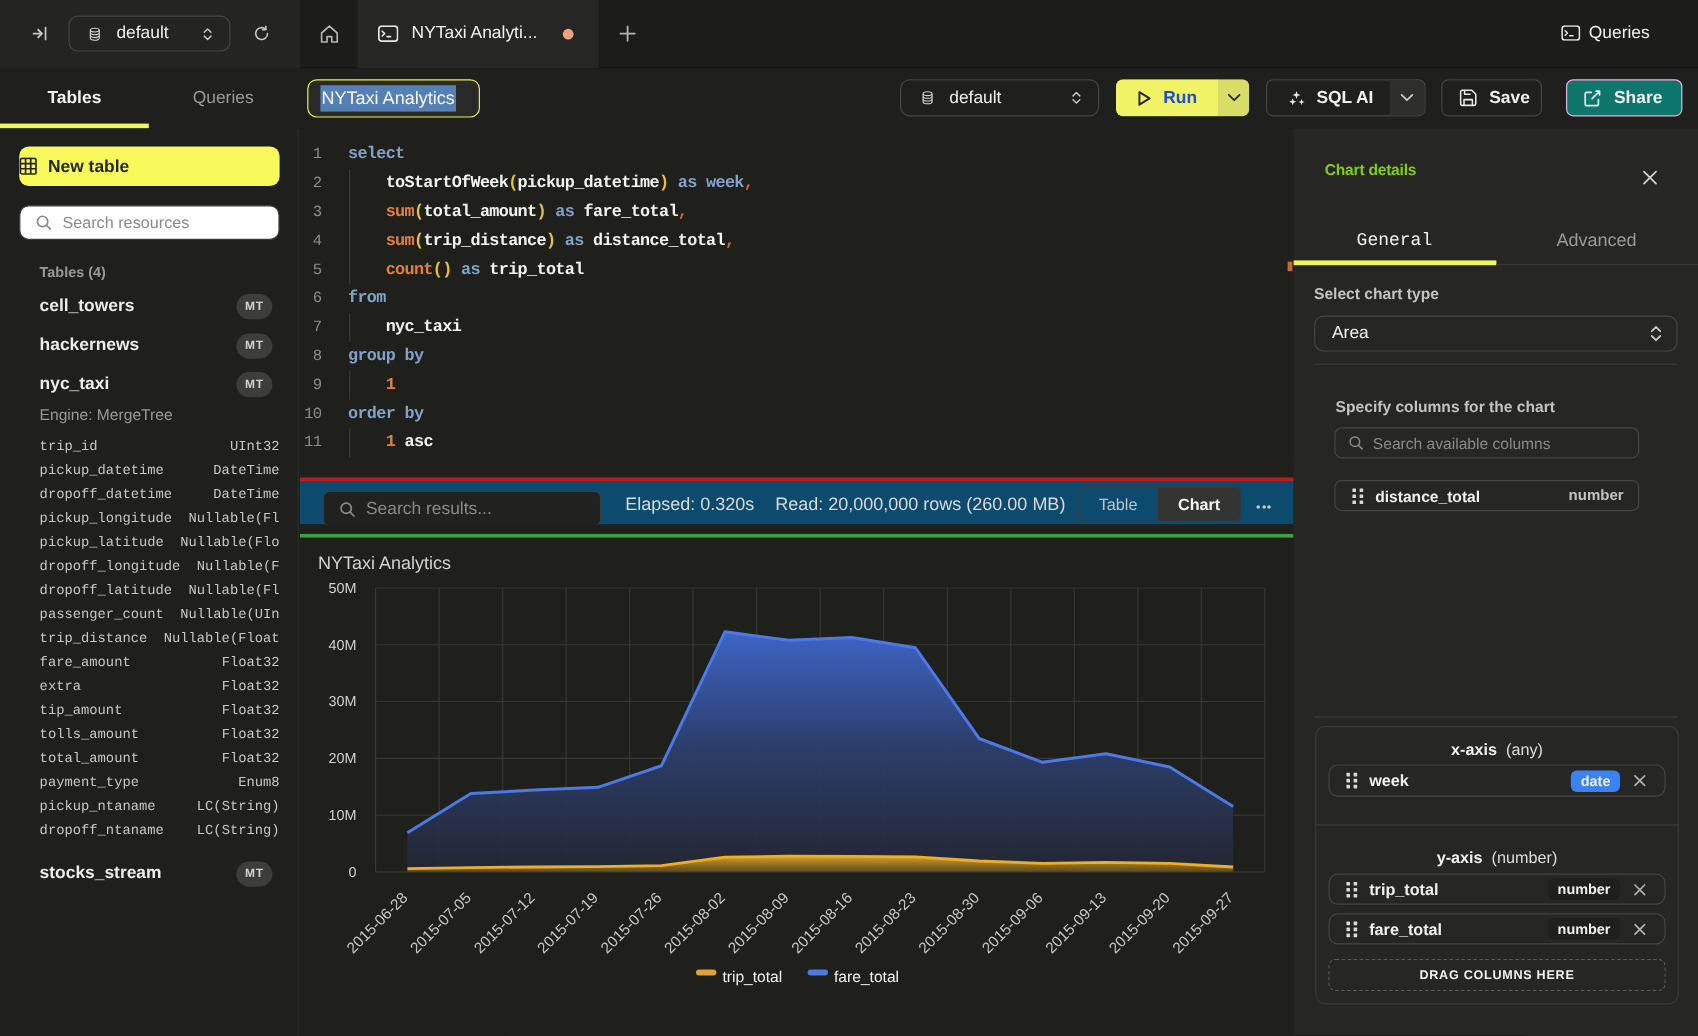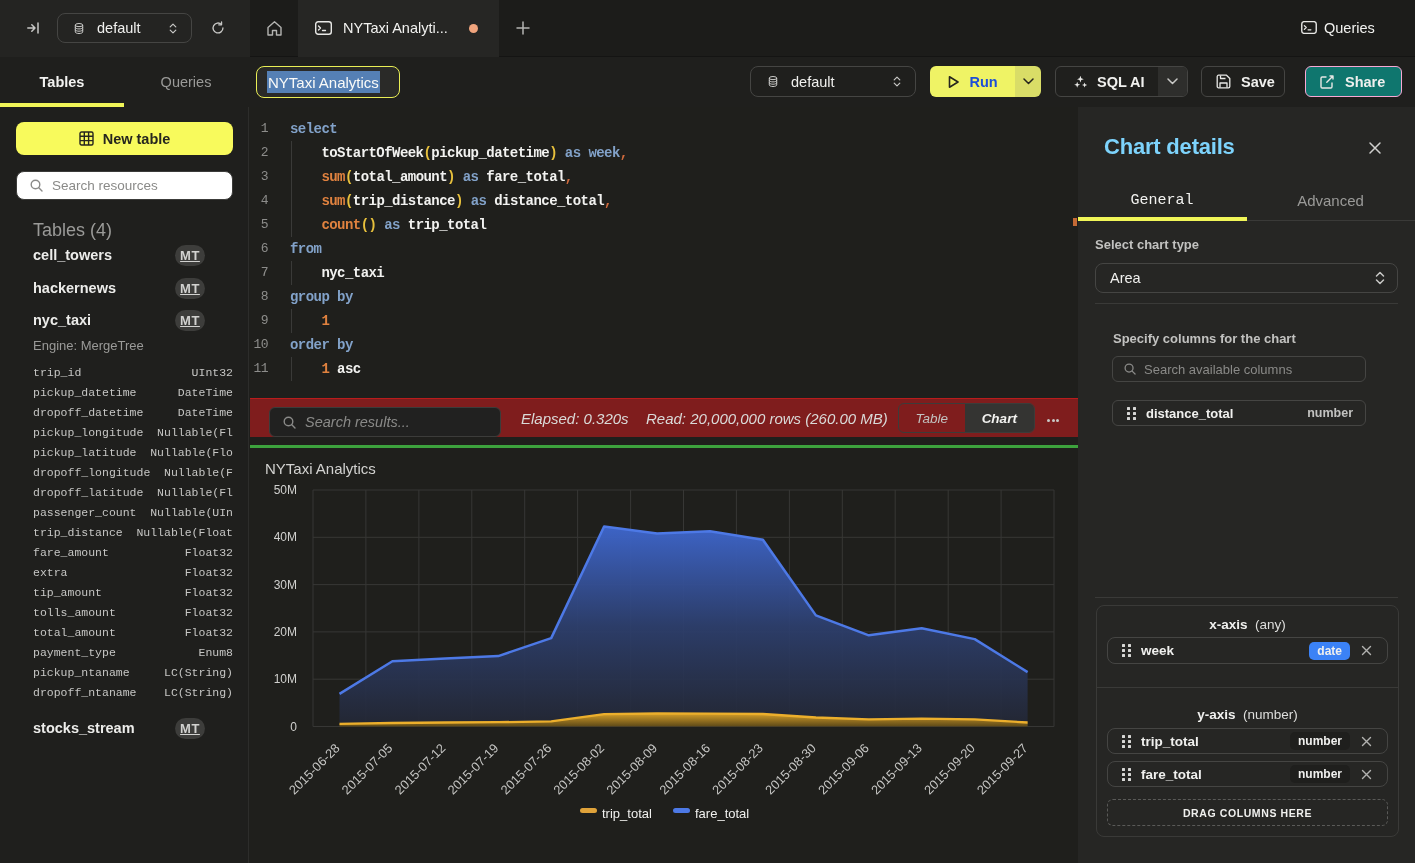--- a/index.html
+++ b/index.html
@@ -2,22 +2,22 @@
 <html><head>
 <meta charset="utf-8">
 <style>
   * { margin:0; padding:0; box-sizing:border-box; }
   html,body { width:1415px; height:863px; background:#1f1f1c; overflow:hidden; }
   body { font-family:"Liberation Sans", sans-serif; color:#eaeae8; }
   #root { position:relative; width:1415px; height:863px; }
   .abs { position:absolute; }
   .mono { font-family:"Liberation Mono", monospace; }
   .flex { display:flex; align-items:center; }
-  .mtpill { margin-left:auto; margin-right:28px; width:30px; height:21px; border-radius:11px; background:#3d3d3b; color:#d2d2d0;
-            font-size:13px; font-weight:700; letter-spacing:0.5px; display:flex; align-items:center; justify-content:center;text-decoration:underline; }
+  .mtpill { margin-left:auto; margin-right:6px; width:30px; height:21px; border-radius:11px; background:#3d3d3b; color:#d2d2d0;
+            font-size:10px; font-weight:700; letter-spacing:0.5px; display:flex; align-items:center; justify-content:center; }
   .crow { display:flex; justify-content:space-between; white-space:nowrap; }
   .drag { display:inline-grid; grid-template-columns:3px 3px; grid-gap:2px 3px; }
   .drag i { width:3px; height:3px; background:#d8d8d6; border-radius:0.5px; }
   .kw { color:#82a2c9; }
   .fn { color:#e0823f; }
   .pa { color:#e7c03c; }
   .cm { color:#d06a3c; }
 </style>
 </head>
 <body>
@@ -134,35 +134,35 @@
 
   <div class="abs flex" style="left:1305px;top:66px;width:97px;height:31px;border:1px solid #f9a8d4;border-radius:6px;background:#0f766e;">
     <svg style="margin-left:13px;" width="16" height="16" viewBox="0 0 16 16">
       <path d="M11 2 H14 V5 M14 2 L7.8 8.2" stroke="#e8e8e6" stroke-width="1.4" fill="none" stroke-linecap="round" stroke-linejoin="round"></path>
       <path d="M13 9 V12.8 C13 13.5 12.5 14 11.8 14 H3.2 C2.5 14 2 13.5 2 12.8 V4.2 C2 3.5 2.5 3 3.2 3 H7" stroke="#e8e8e6" stroke-width="1.4" fill="none" stroke-linecap="round" stroke-linejoin="round"></path>
     </svg>
     <span style="margin-left:10px;font-size:14.5px;font-weight:700;color:#f0f0ee;">Share</span>
   </div>
 
   <div class="abs" id="sidebar" style="left:0;top:107px;width:249px;height:756px;background:#1f1f1d;border-right:1px solid #2d2d2b;">
-    <div class="flex" style="position:absolute;left:16px;top:15px;width:217px;height:33px;background:#f8fa5c;border-radius:8px;justify-content:center;">
+    <div class="flex" style="position:absolute;left:16px;top:15px;width:217px;height:33px;background:#f8fa5c;border-radius:8px;">
       <svg width="15" height="15" viewBox="0 0 15 15">
         <rect x="1" y="1" width="13" height="13" rx="1.5" stroke="#26261e" stroke-width="1.4" fill="none"></rect>
         <path d="M1 5.3 H14 M1 9.6 H14 M5.3 1 V14 M9.6 1 V14" stroke="#26261e" stroke-width="1.4"></path>
       </svg>
       <span style="margin-left:9px;font-size:14.5px;font-weight:700;color:#26261e;">New table</span>
     </div>
     <div class="flex" style="position:absolute;left:16px;top:64px;width:217px;height:29px;background:#ffffff;border:1px solid #3c3c3a;border-radius:8px;">
       <svg style="margin-left:13px;" width="13" height="13" viewBox="0 0 13 13">
           <circle cx="5.5" cy="5.5" r="4.3" stroke="#8a8a88" stroke-width="1.4" fill="none"></circle>
           <path d="M8.8 8.8 L12 12" stroke="#8a8a88" stroke-width="1.4" stroke-linecap="round"></path>
         </svg>
       <span style="margin-left:9px;font-size:13.5px;color:#8a8a88;">Search resources</span>
     </div>
-    <div style="position:absolute;left:33px;top:113px;font-size:18px;font-weight:400;color:#9a9a98;">Tables (4)</div>
+    <div style="position:absolute;left:33px;top:113px;font-size:12px;font-weight:700;color:#9a9a98;">Tables (4)</div>
     <div class="flex" style="position:absolute;left:33px;top:137px;width:200px;height:22px;">
       <span style="font-size:14.5px;font-weight:700;color:#ececea;">cell_towers</span>
       <span class="mtpill">MT</span>
     </div>
     <div class="flex" style="position:absolute;left:33px;top:170px;width:200px;height:22px;">
       <span style="font-size:14.5px;font-weight:700;color:#ececea;">hackernews</span>
       <span class="mtpill">MT</span>
     </div>
     <div class="flex" style="position:absolute;left:33px;top:202px;width:200px;height:22px;">
       <span style="font-size:14.5px;font-weight:700;color:#ececea;">nyc_taxi</span>
@@ -258,21 +258,21 @@
     <span class="fn">count</span><span class="pa">()</span> <span class="kw">as</span> trip_total
 <span class="kw">from</span>
     nyc_taxi
 <span class="kw">group by</span>
     <span class="fn">1</span>
 <span class="kw">order by</span>
     <span class="fn">1</span> asc</pre>
     <div class="abs" style="left:823px;top:111px;width:4px;height:8px;background:#c46a35;"></div>
   </div>
 
-  <div class="abs" id="results" style="left:250px;top:398px;width:828px;height:39px;background:#7f1d1d;border-top:1px solid #b91c1c;font-style:italic;">
+  <div class="abs" id="results" style="left:250px;top:398px;width:828px;height:39px;background:#0c4a6e;border-top:3px solid #b91c1c;">
     <div class="flex" style="position:absolute;left:19px;top:8px;width:232px;height:30px;background:#212120;border:1px solid #3c3c3a;border-radius:6px;">
       <svg style="margin-left:13px;" width="13" height="13" viewBox="0 0 13 13">
           <circle cx="5.5" cy="5.5" r="4.3" stroke="#8a8a88" stroke-width="1.4" fill="none"></circle>
           <path d="M8.8 8.8 L12 12" stroke="#8a8a88" stroke-width="1.4" stroke-linecap="round"></path>
         </svg>
       <span style="margin-left:9px;font-size:14.5px;color:#8a8a88;">Search results...</span>
     </div>
     <div class="abs" style="left:271px;top:11px;font-size:15px;color:#dadad8;">Elapsed: 0.320s</div>
     <div class="abs" style="left:396px;top:11px;font-size:15px;color:#dadad8;">Read: 20,000,000 rows (260.00 MB)</div>
     <div class="abs" style="left:648px;top:4px;width:137px;height:30px;border:1px solid #3c3c3a;border-radius:6px;display:flex;overflow:hidden;">
@@ -353,21 +353,21 @@
         <text transform="translate(778.6,305) rotate(-45)">2015-09-27</text>
       </g>
       <rect x="330" y="364" width="17" height="5" rx="2.5" fill="#e0a33a"></rect>
       <text x="352" y="374" font-size="13" fill="#f0f0ee">trip_total</text>
       <rect x="423" y="364" width="17" height="5" rx="2.5" fill="#4d79e6"></rect>
       <text x="445" y="374" font-size="13" fill="#f0f0ee">fare_total</text>
     </svg>
   </div>
 
   <div class="abs" id="rightpanel" style="left:1078px;top:107px;width:337px;height:756px;background:#262624;">
-    <div class="abs" style="left:26px;top:27px;font-size:22px;letter-spacing:-0.2px;font-weight:700;color:#7dd3fc;">Chart details</div>
+    <div class="abs" style="left:26px;top:27px;font-size:13px;letter-spacing:-0.2px;font-weight:700;color:#84cc16;">Chart details</div>
     <svg class="abs" style="left:290px;top:34px;" width="14" height="14" viewBox="0 0 14 14">
       <path d="M2 2 L12 12 M12 2 L2 12" stroke="#d0d0ce" stroke-width="1.5" stroke-linecap="round"></path>
     </svg>
     <div class="abs" style="left:0;top:85px;width:168px;text-align:center;font-size:15px;color:#f2f2f0;font-family:Liberation Mono, monospace;">General</div>
     <div class="abs" style="left:168px;top:85px;width:169px;text-align:center;font-size:15px;color:#9a9a98;">Advanced</div>
     <div class="abs" style="left:0;top:109.5px;width:168.5px;height:4px;background:#f0f558;"></div>
     <div class="abs" style="left:168.5px;top:112.5px;width:168.5px;height:1px;background:#3a3a38;"></div>
     <div class="abs" style="left:17px;top:130px;font-size:13px;font-weight:700;color:#c2c2c0;">Select chart type</div>
     <div class="abs flex" style="left:17px;top:156px;width:303px;height:30px;border:1px solid #454543;border-radius:8px;">
       <span style="margin-left:14px;font-size:14.5px;color:#f0f0ee;">Area</span>

